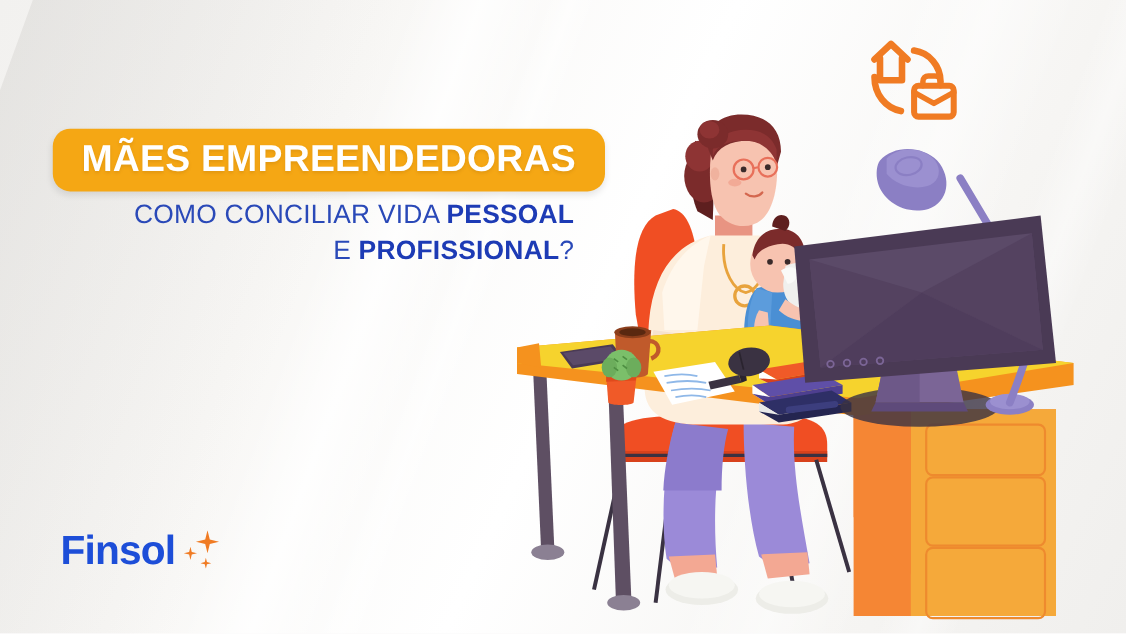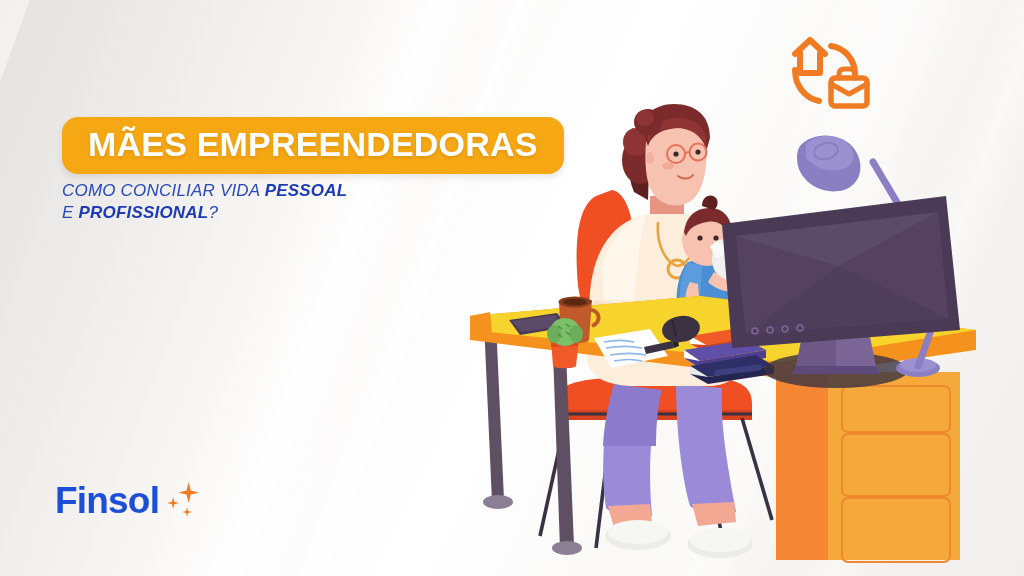--- a/index.html
+++ b/index.html
@@ -37,47 +37,46 @@
     position: absolute;
     left: -80px; top: -120px;
     width: 320px; height: 900px;
     transform: rotate(20deg);
     background: linear-gradient(90deg, rgba(205,203,200,0.35) 0%, rgba(205,203,200,0) 100%);
   }
 
   
   .badge {
     position: absolute;
-    left: 62px;
+    left: 48px;
     top: 117px;
     padding: 10px 26px 13px 26px;
     background: #F5A714;
     border-radius: 16px;
     box-shadow: 0 3px 7px rgba(0,0,0,0.10);
   }
   .badge-text {
     color: #ffffff;
     font-size: 34px;
     font-weight: bold;
     letter-spacing: 0.2px;
     line-height: 1;
     white-space: nowrap;
     text-shadow: 0 2px 3px rgba(140,85,0,0.18);
   }
   .subtitle {
     position: absolute;
     left: 62px;
     top: 180px;
     width: 460px;
-    text-align: left;
+    text-align: right;
     color: #2A49B8;
-    font-size: 17px;
+    font-size: 24px;
     line-height: 1.32;
     letter-spacing: 0.2px;
-    font-style: italic;
   }
   .subtitle b { color: #1D3BB5; font-weight: bold; }
 
   
   .logo {
     position: absolute;
     left: 55px;
     top: 478px;
     display: flex;
     align-items: center;

